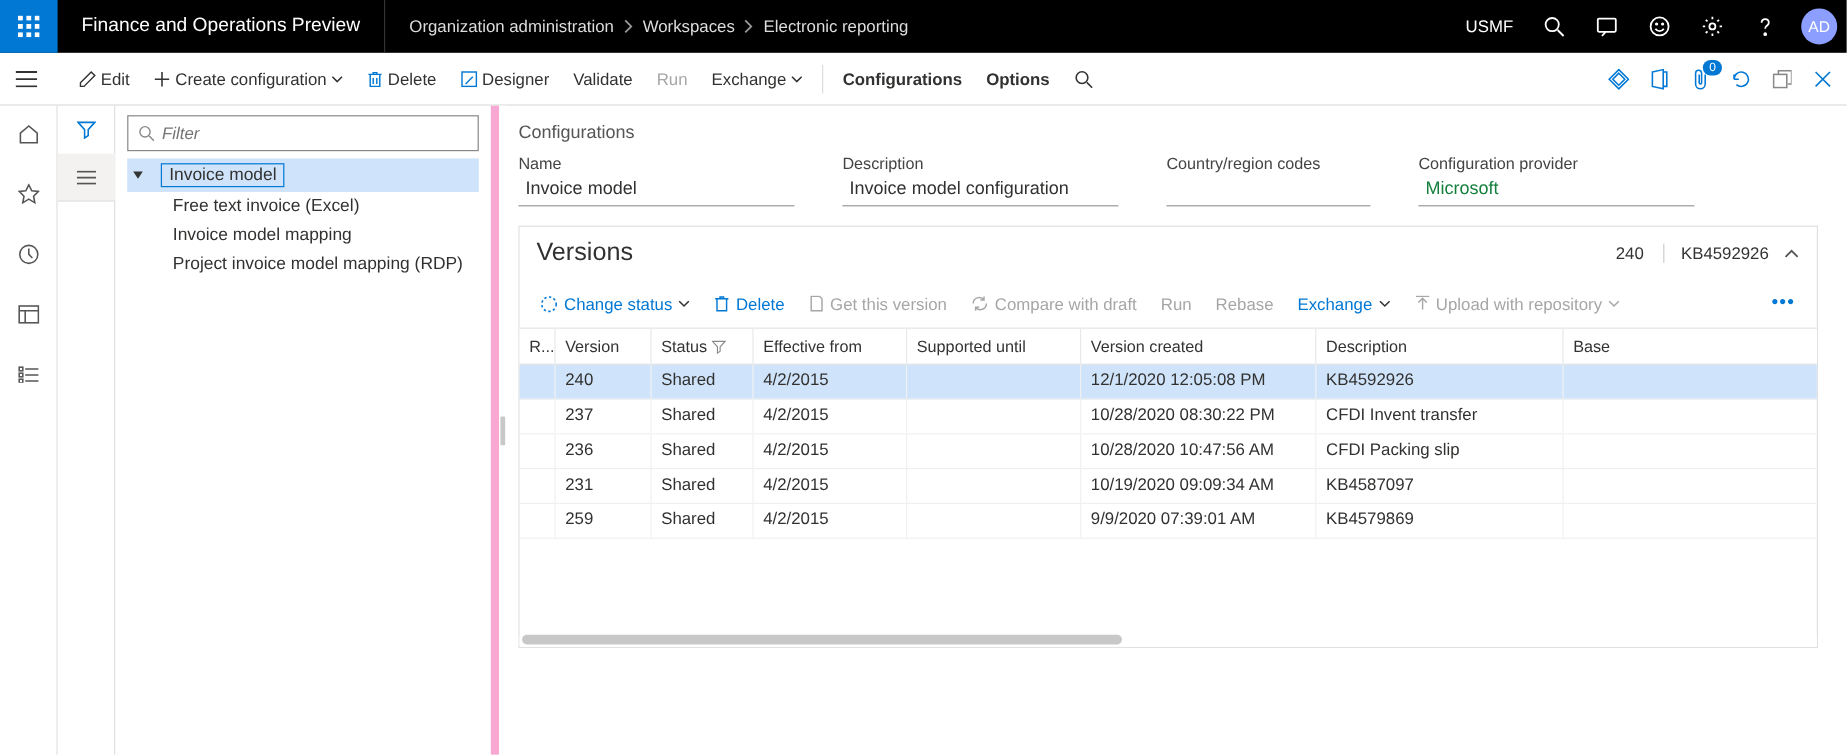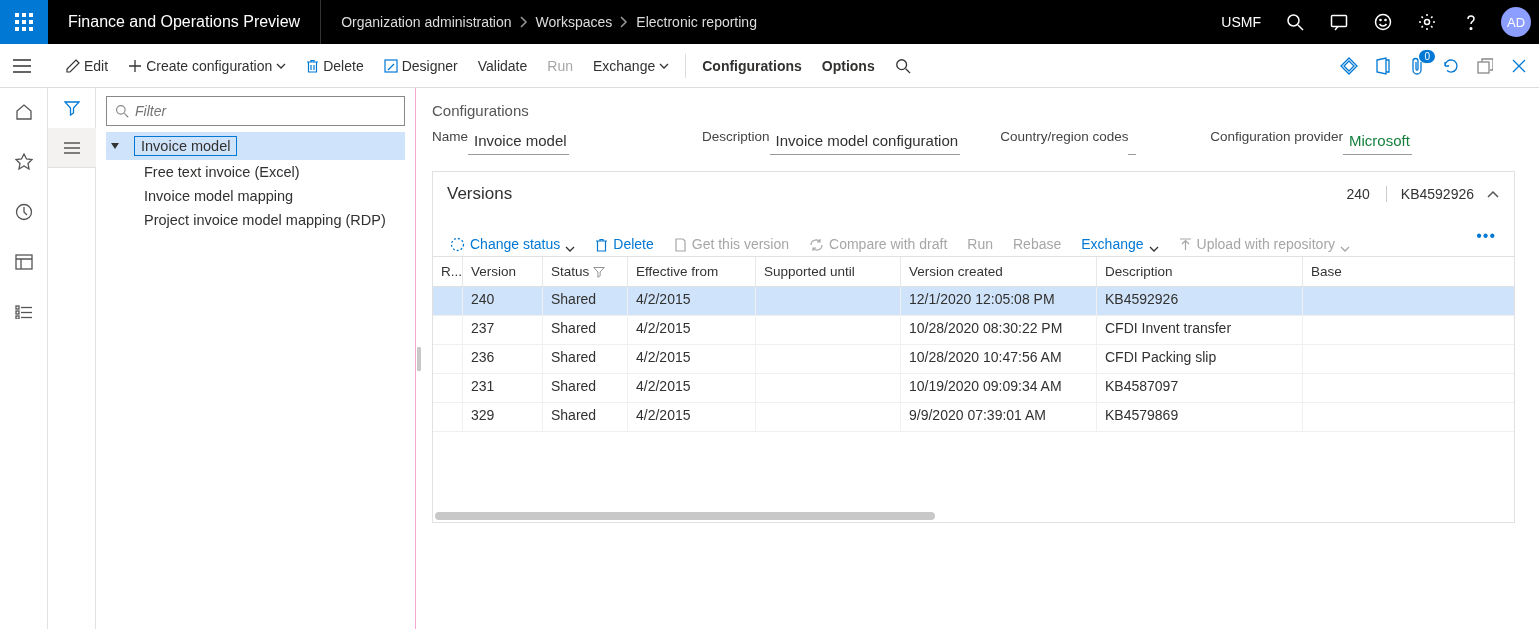--- a/index.html
+++ b/index.html
@@ -24,45 +24,45 @@
 .cmd-spacer{flex:1}
 .cmd-right{display:flex;align-items:center;gap:6px}
 .cmd-icon{width:28px;height:28px;display:flex;align-items:center;justify-content:center;cursor:pointer;color:#0078d4}
 .badge-pill{background:#0078d4;color:#fff;border-radius:10px;font-size:10px;padding:1px 5px;position:absolute;top:-2px;right:-4px}
 .body-row{display:flex;height:calc(100vh - 88px)}
 .nav-rail{width:48px;border-right:1px solid #e1e1e1;display:flex;flex-direction:column;align-items:center;padding-top:10px;gap:22px}
 .nav-rail div{width:48px;height:28px;display:flex;align-items:center;justify-content:center;cursor:pointer;color:#555}
 .filter-rail{width:48px;border-right:1px solid #e1e1e1;display:flex;flex-direction:column;align-items:center}
 .filter-rail .t{height:40px;width:48px;display:flex;align-items:center;justify-content:center;color:#0078d4;cursor:pointer}
 .filter-rail .b{height:40px;width:48px;background:#f3f2f1;display:flex;align-items:center;justify-content:center;cursor:pointer;border-bottom:1px solid #e1e1e1}
-.tree-pane{width:320px;border-right:1px solid #f9a8d4;padding:8px 10px}
+.tree-pane{width:320px;border-right:7px solid #f9a8d4;padding:8px 10px}
 .filter-box{border:1px solid #8a8886;height:30px;display:flex;align-items:center;padding:0 8px;gap:6px;margin-bottom:6px}
 .filter-box input{border:none;outline:none;flex:1;font-size:14px;font-style:italic;color:#666}
 .tree-item{padding:4px 4px 4px 4px;display:flex;align-items:center;gap:4px;cursor:pointer;font-size:14.5px}
 .tree-item.root{background:#cfe4fa}
 .tree-item.root .lbl{border:1px solid #0078d4;padding:1px 6px;background:#cfe4fa}
 .tree-child{padding:4px 0 4px 38px;cursor:pointer;font-size:14.5px}
 .splitter{width:6px;background:#fff;cursor:col-resize;position:relative;display:flex;align-items:center;justify-content:center}
 .splitter:after{content:"";width:4px;height:24px;background:#c8c8c8;border-radius:1px}
 .main{flex:1;overflow-y:auto;padding:10px 24px 20px 10px}
 .section-title{font-size:15px;color:#555;margin:4px 0 10px 0}
 .fields{display:flex;gap:40px;margin-bottom:16px}
-.field{display:flex;flex-direction:row;min-width:200px}
+.field{display:flex;flex-direction:column;min-width:200px}
 .field label{font-size:13.5px;color:#444;margin-bottom:2px}
 .field .val{border-bottom:1px solid #999;padding:3px 2px 5px 6px;font-size:15px;min-height:26px}
 .field .val.link{color:#15803d}
 .panel{border:1px solid #e1e1e1;margin-bottom:16px}
 .panel-hdr{display:flex;align-items:center;height:44px;padding:0 14px}
-.panel-hdr .t{font-size:17px;flex:1}
+.panel-hdr .t{font-size:21px;flex:1}
 .panel-hdr .summary{display:flex;align-items:center;gap:16px;color:#333;font-size:14px}
 .panel-hdr .summary span{border-left:1px solid #ccc;padding-left:14px}
 .panel-hdr .summary span:first-child{border:none}
 .panel-hdr .chevron{margin-left:12px;cursor:pointer}
 .panel-toolbar{display:flex;align-items:center;height:40px;padding:0 8px;gap:2px}
-.tcmd{display:flex;align-items:flex-end;gap:5px;padding:0 9px;height:32px;cursor:pointer;font-size:14px}
+.tcmd{display:flex;align-items:center;gap:5px;padding:0 9px;height:32px;cursor:pointer;font-size:14px}
 .tcmd.blue{color:#0078d4}
 .tcmd.gray{color:#a6a6a6;cursor:default}
 .more-dots{color:#0078d4;padding:0 10px;cursor:pointer;font-size:16px;letter-spacing:1px}
 .grid{border-top:1px solid #e1e1e1}
 .grid-hdr{display:flex;background:#fff;border-bottom:1px solid #e1e1e1;height:30px}
 .gh{padding:5px 8px;border-right:1px solid #e8e8e8;font-size:13.5px;color:#333;display:flex;align-items:center;gap:4px;overflow:hidden;white-space:nowrap}
 .grid-row{display:flex;height:29px;border-bottom:1px solid #f0f0f0}
 .grid-row.sel{background:#cfe4fa}
 .gc{padding:4px 8px;border-right:1px solid #f0f0f0;font-size:14px;overflow:hidden;white-space:nowrap}
 .c0{width:30px}.c1{width:80px}.c2{width:85px}.c3{width:128px}.c4{width:145px}.c5{width:196px}.c6{width:206px}.c7{width:165px}
@@ -442,21 +442,21 @@
               <div class="gc c1">231</div>
               <div class="gc c2">Shared</div>
               <div class="gc c3">4/2/2015</div>
               <div class="gc c4"></div>
               <div class="gc c5">10/19/2020 09:09:34 AM</div>
               <div class="gc c6">KB4587097</div>
               <div class="gc c7" style="flex:1;border-right:none"></div>
             </div>
             <div class="grid-row">
               <div class="gc c0"></div>
-              <div class="gc c1">329</div>
+              <div class="gc c1">259</div>
               <div class="gc c2">Shared</div>
               <div class="gc c3">4/2/2015</div>
               <div class="gc c4"></div>
               <div class="gc c5">9/9/2020 07:39:01 AM</div>
               <div class="gc c6">KB4579869</div>
               <div class="gc c7" style="flex:1;border-right:none"></div>
             </div>
           </div>
         <div class="grid-pad"></div>
         <div class="hscroll">

